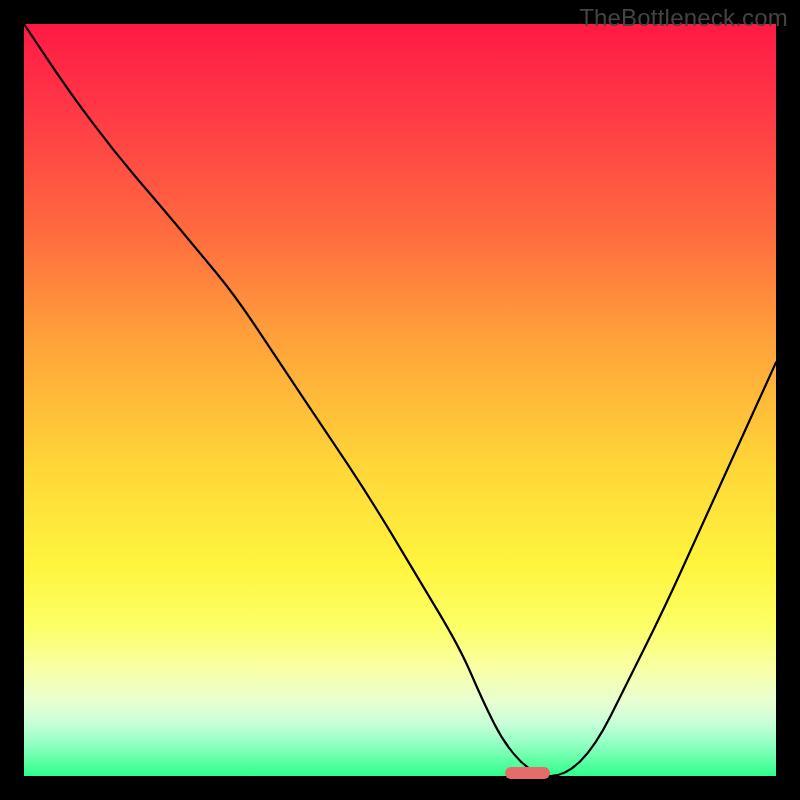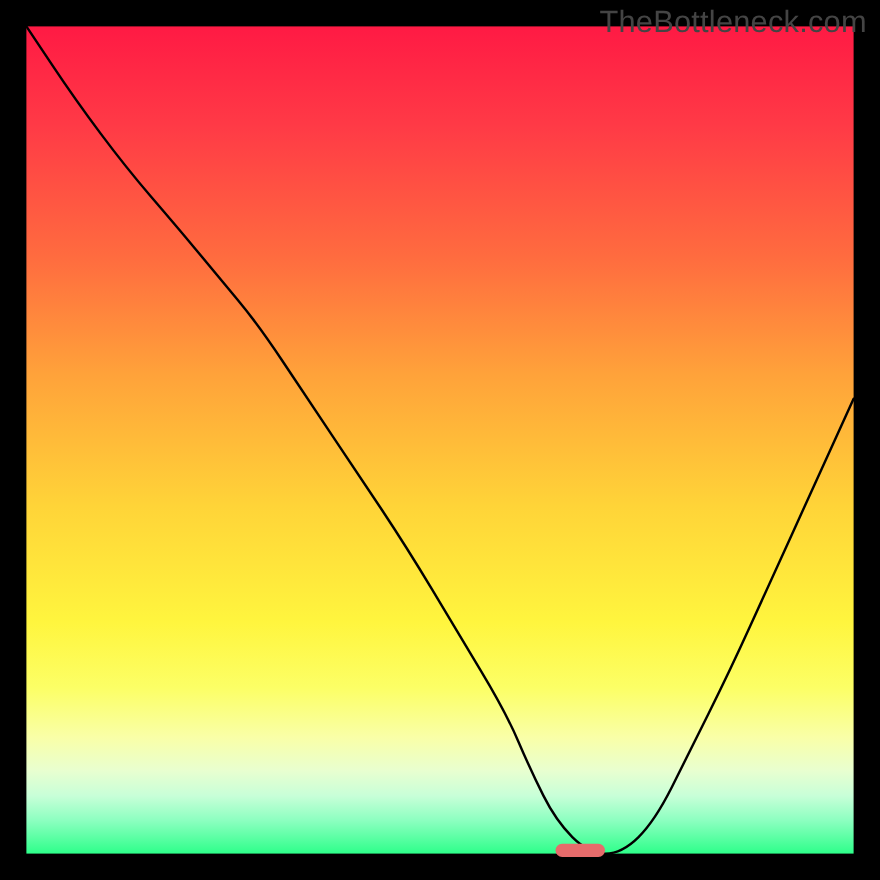--- a/index.html
+++ b/index.html
@@ -8,21 +8,21 @@
     height: 800px;
     background: #000;
     position: relative;
     font-family: Arial, Helvetica, sans-serif;
   }
   .watermark {
     position: absolute;
     top: 4px;
     right: 12px;
     color: #444;
-    font-size: 28px;
+    font-size: 24px;
     font-weight: 500;
     z-index: 10;
     letter-spacing: 0.2px;
     text-align: right;
   }
   .plot-area {
     position: absolute;
     left: 24px;
     top: 24px;
     width: 752px;

